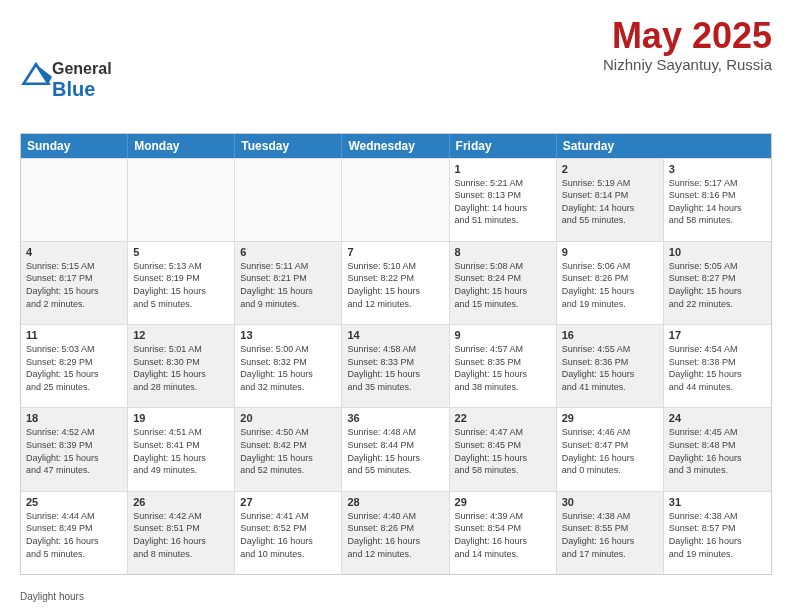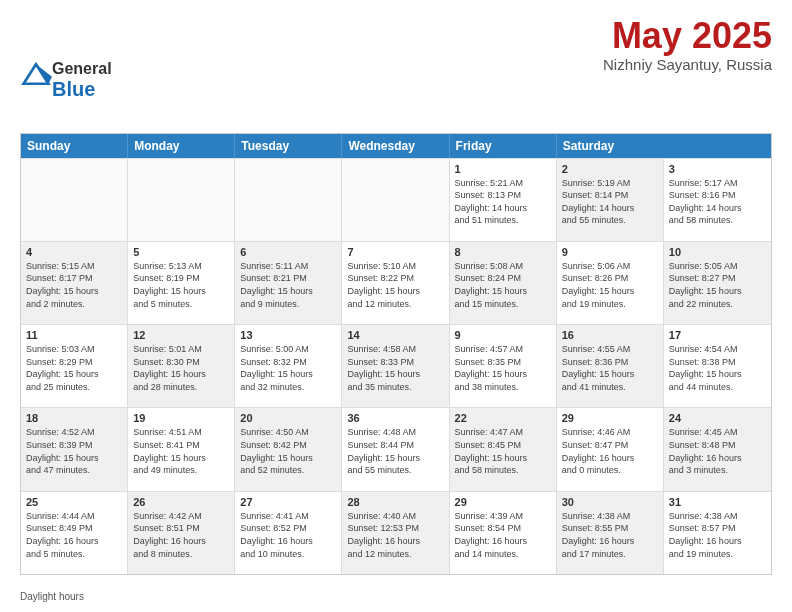--- a/index.html
+++ b/index.html
@@ -353,21 +353,21 @@
           <div class="cal-cell">
             <div class="day-number">27</div>
             <div class="day-info" style="white-space: pre-line;">Sunrise: 4:41 AM
 Sunset: 8:52 PM
 Daylight: 16 hours
 and 10 minutes.</div>
           </div>
           <div class="cal-cell shaded">
             <div class="day-number">28</div>
             <div class="day-info" style="white-space: pre-line;">Sunrise: 4:40 AM
-Sunset: 12:53 PM
+Sunset: 8:26 PM
 Daylight: 16 hours
 and 12 minutes.</div>
           </div>
           <div class="cal-cell">
             <div class="day-number">29</div>
             <div class="day-info" style="white-space: pre-line;">Sunrise: 4:39 AM
 Sunset: 8:54 PM
 Daylight: 16 hours
 and 14 minutes.</div>
           </div>

